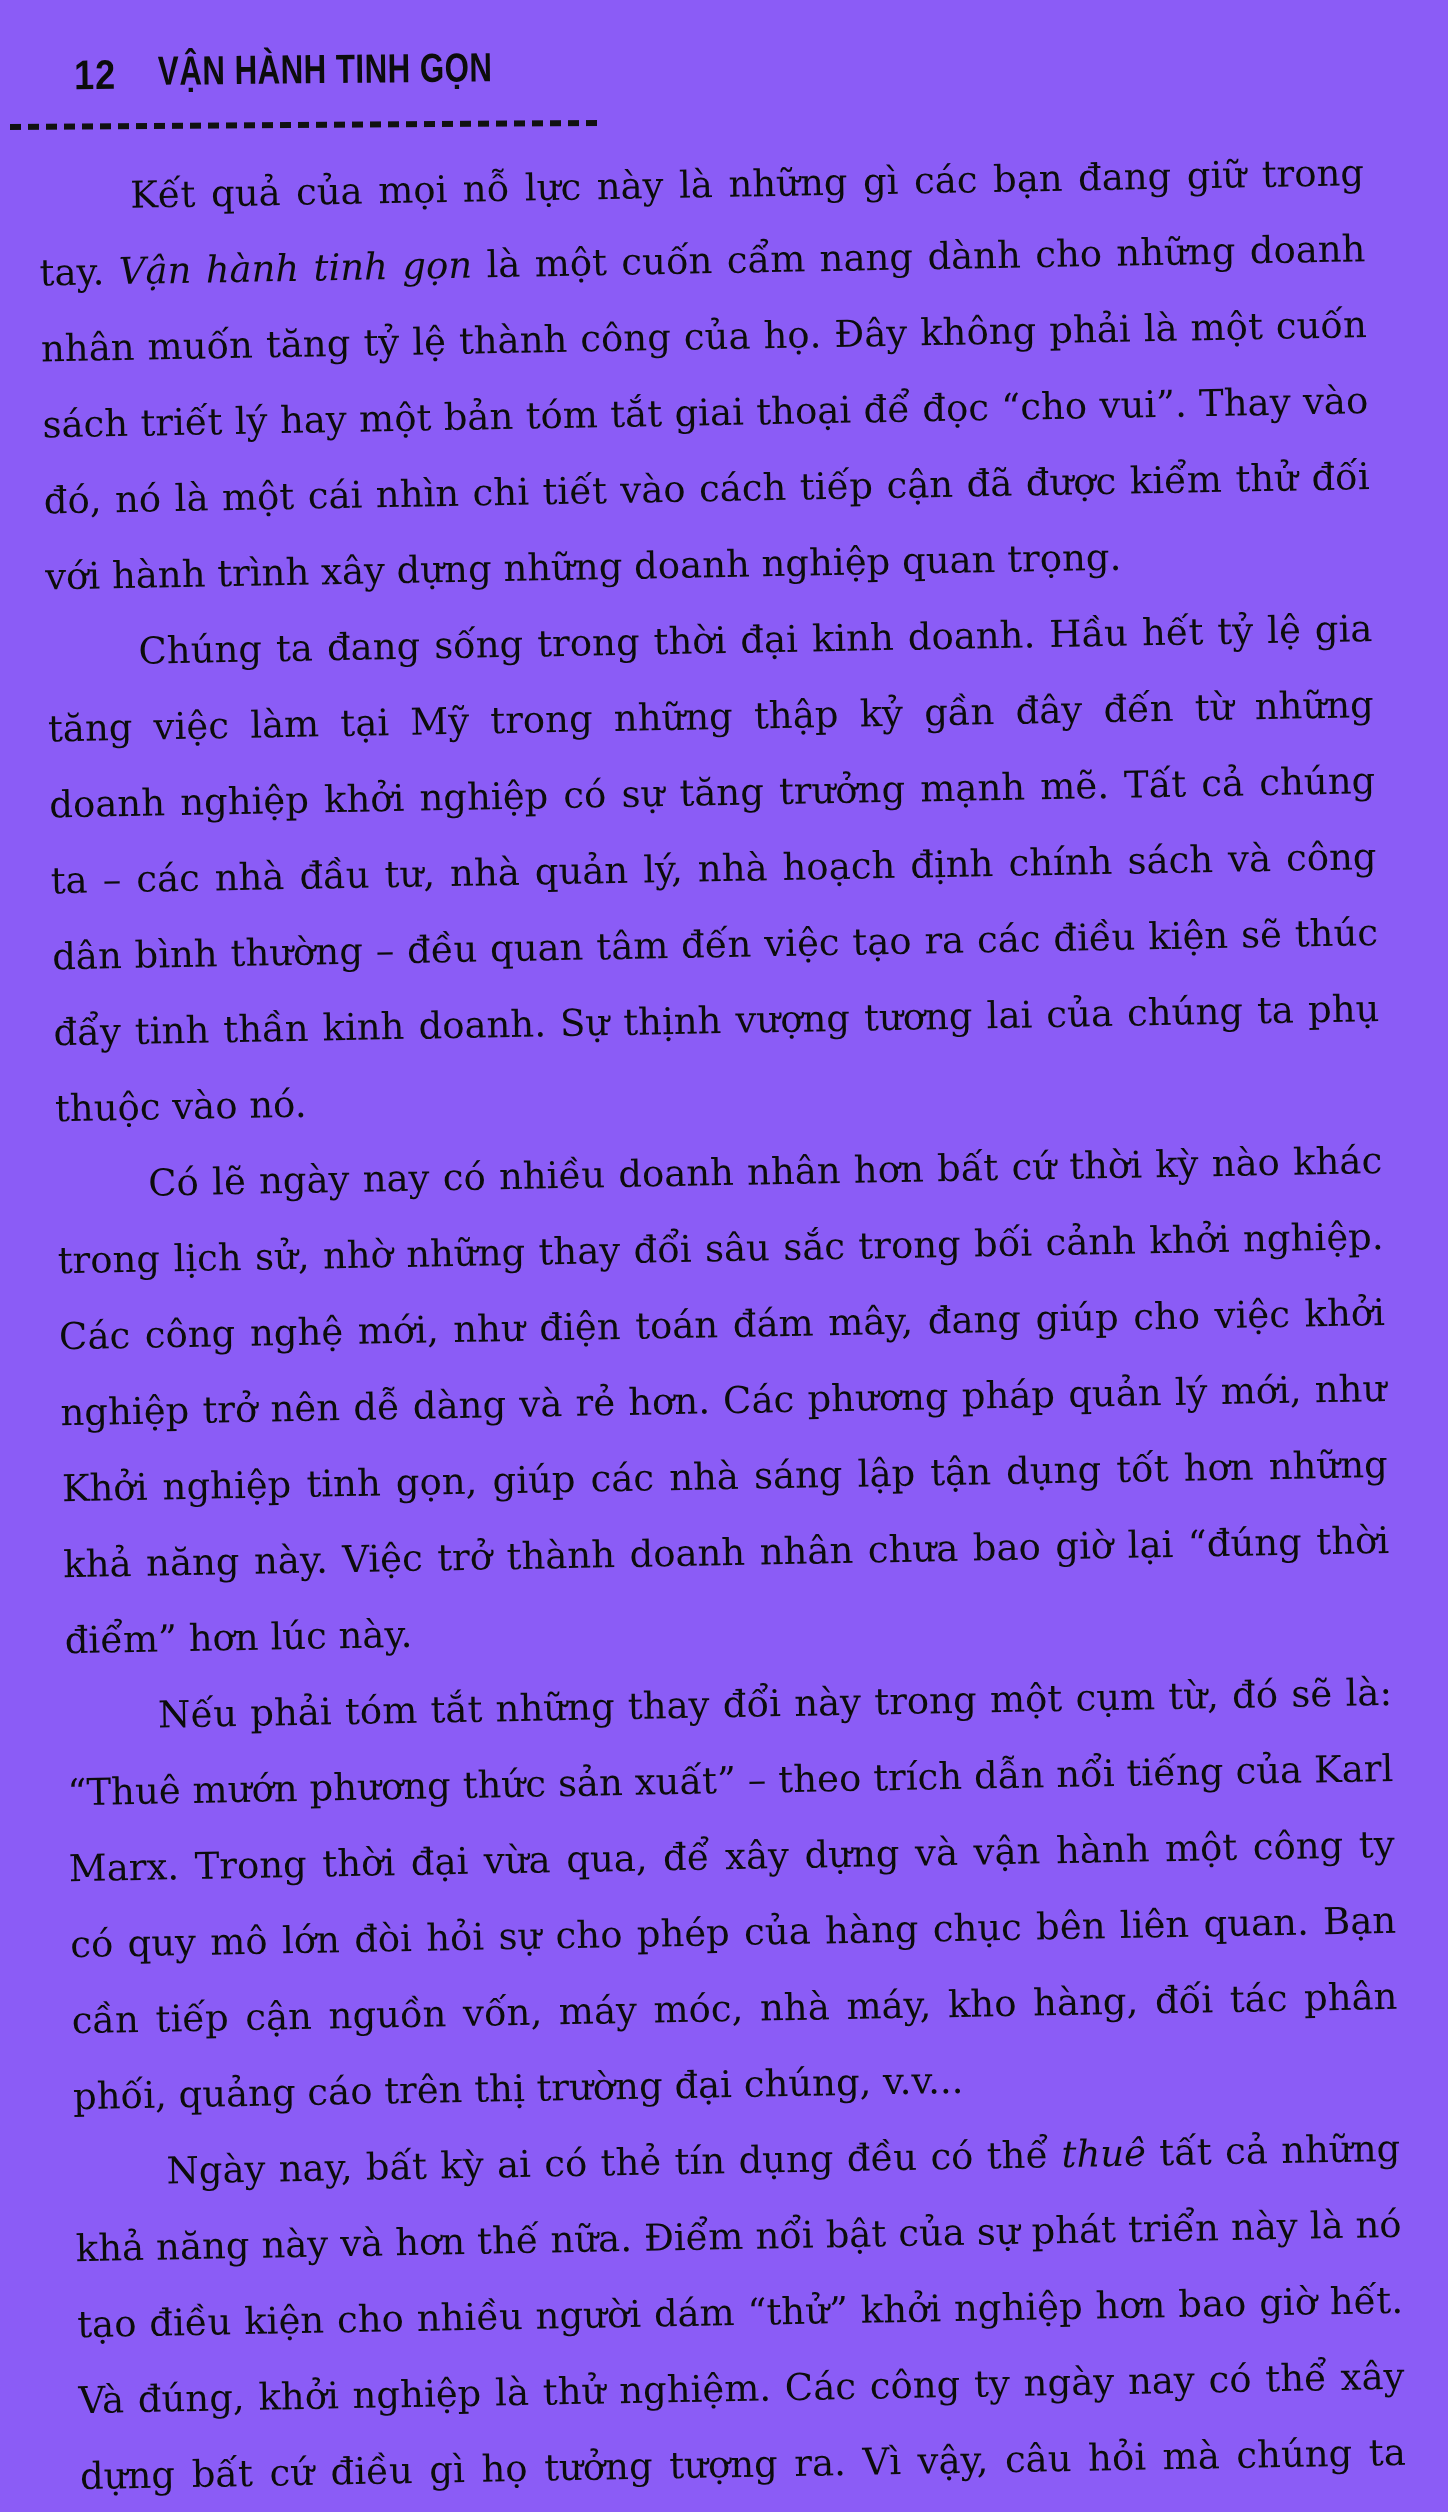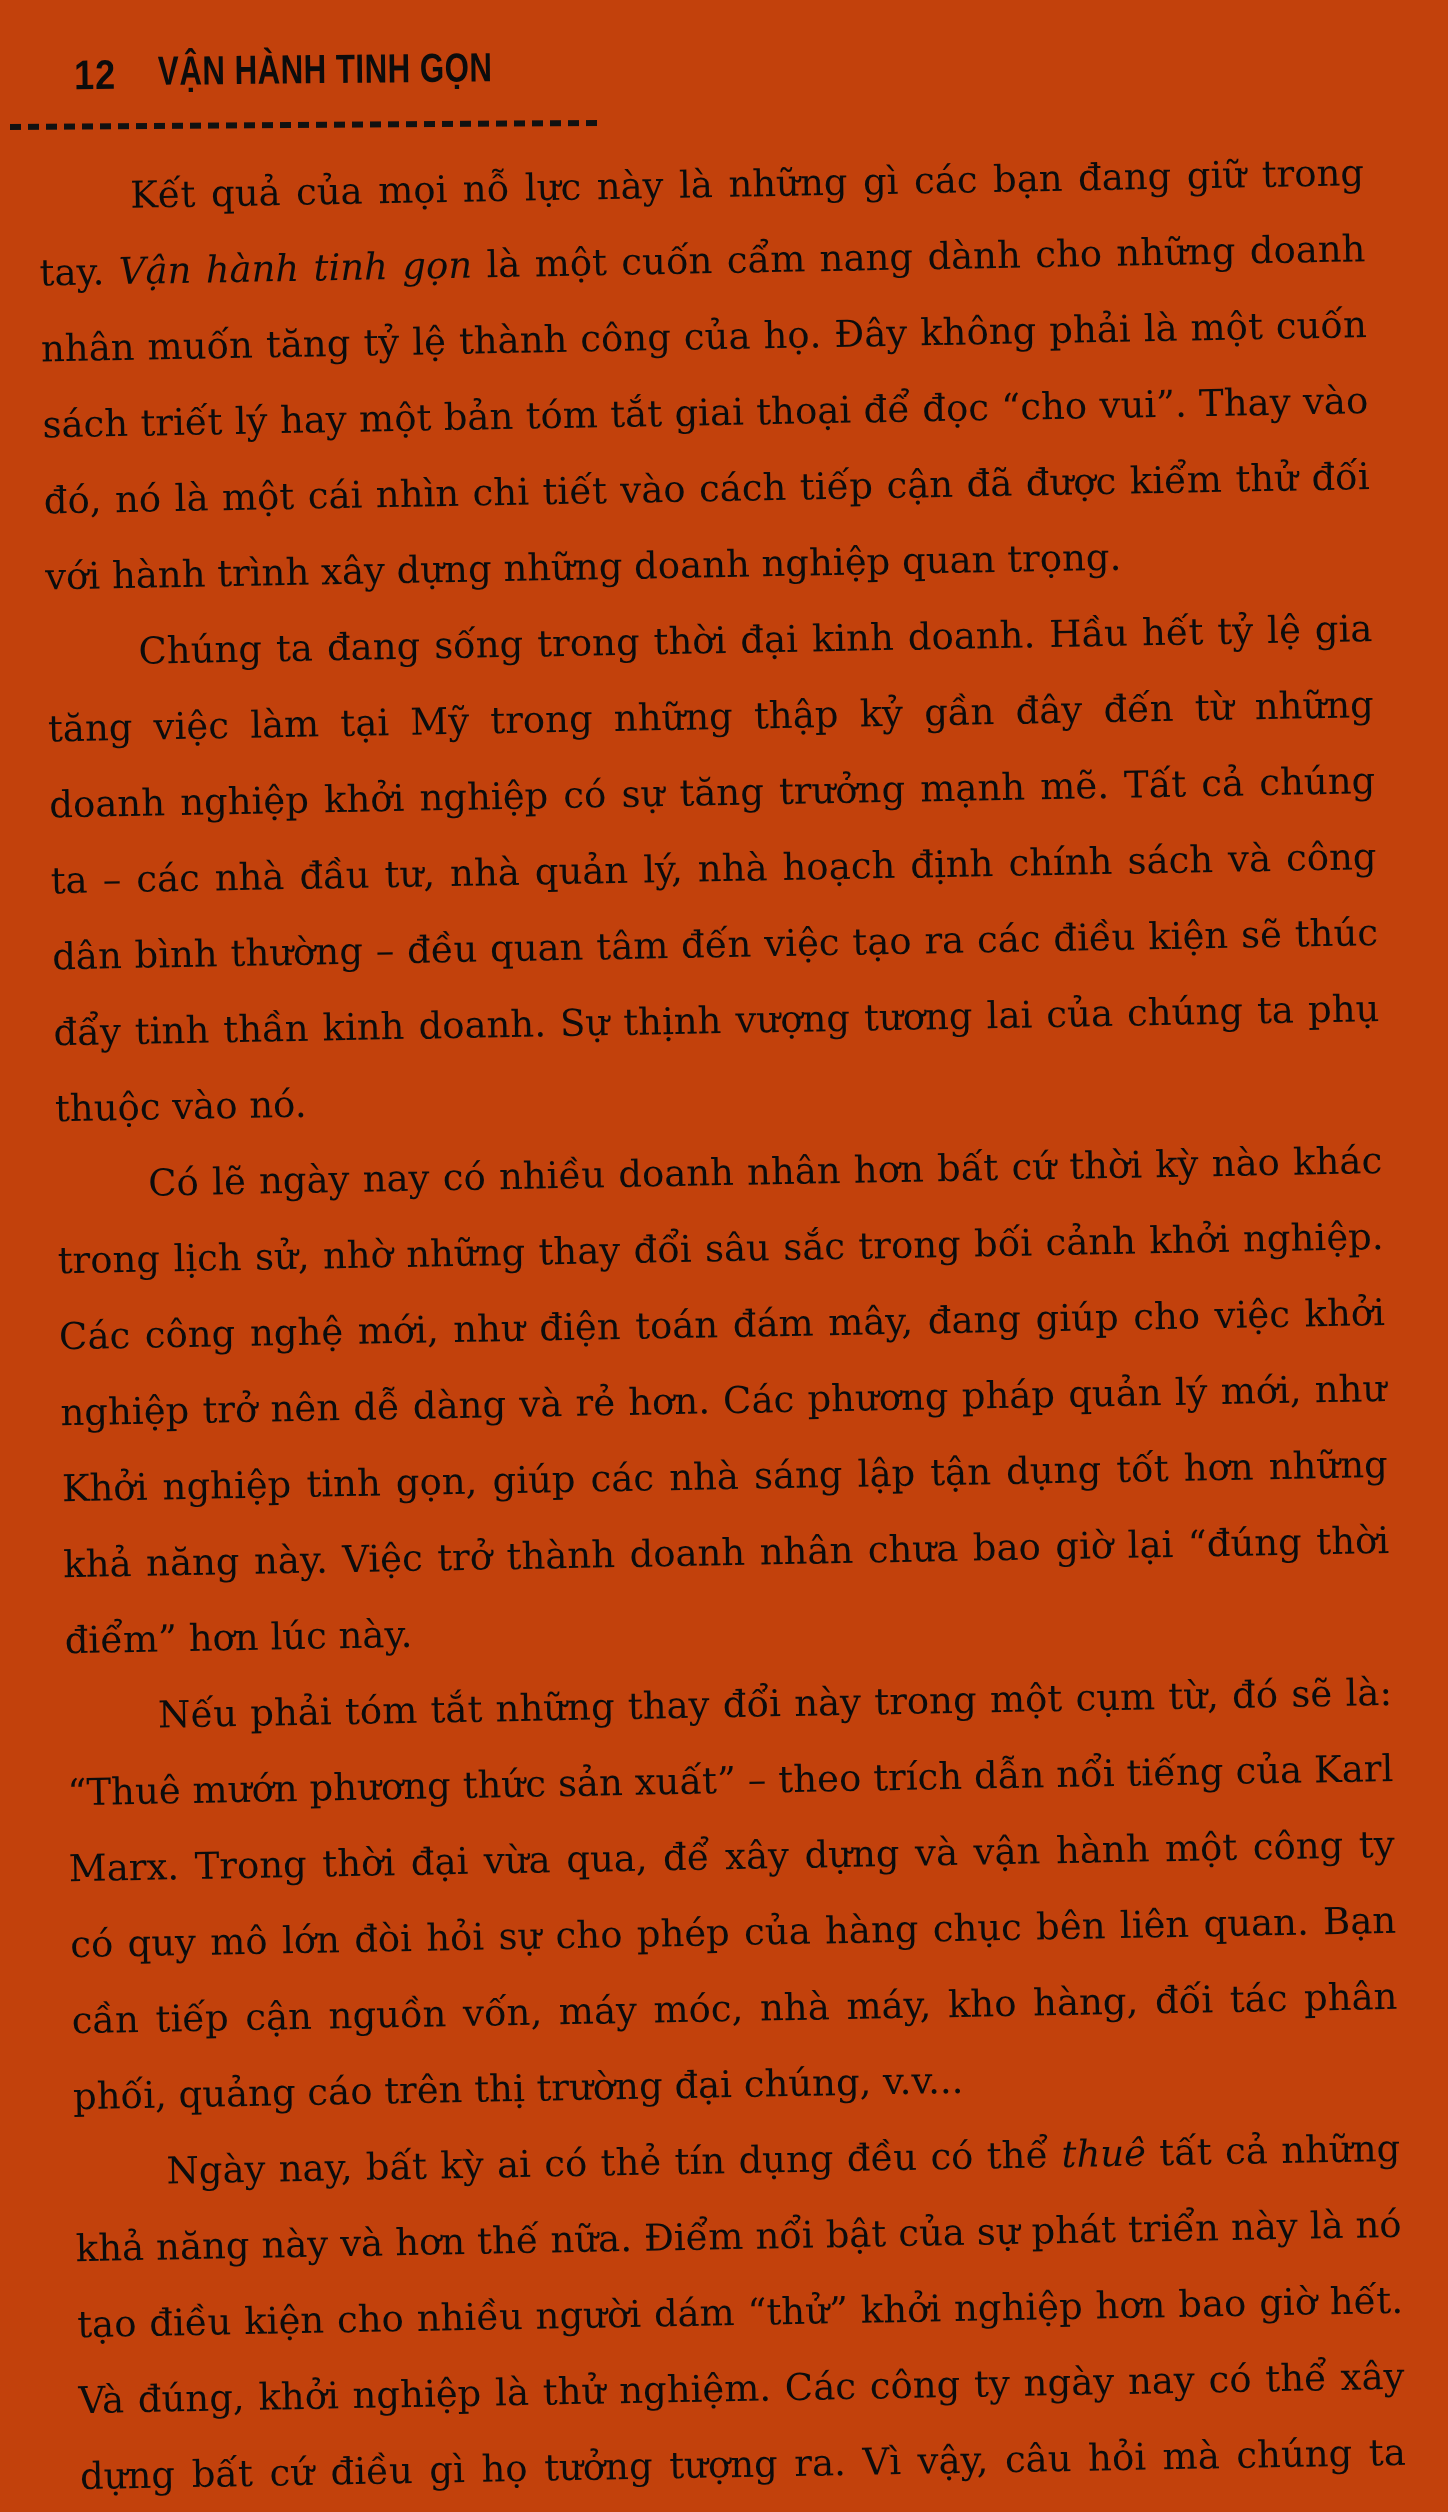--- a/index.html
+++ b/index.html
@@ -4,21 +4,21 @@
 <style>
   html, body {
     margin: 0;
     padding: 0;
     background: #ffffff;
   }
   .page {
     position: relative;
     width: 1448px;
     height: 2512px;
-    background: #c2410c;
+    background: #8b5cf6;
     color: #0c0c0c;
     overflow: hidden;
     font-family: "DejaVu Serif", serif;
   }
   .header {
     position: absolute;
     top: 52px;
     left: 74px;
     display: flex;
     align-items: baseline;

